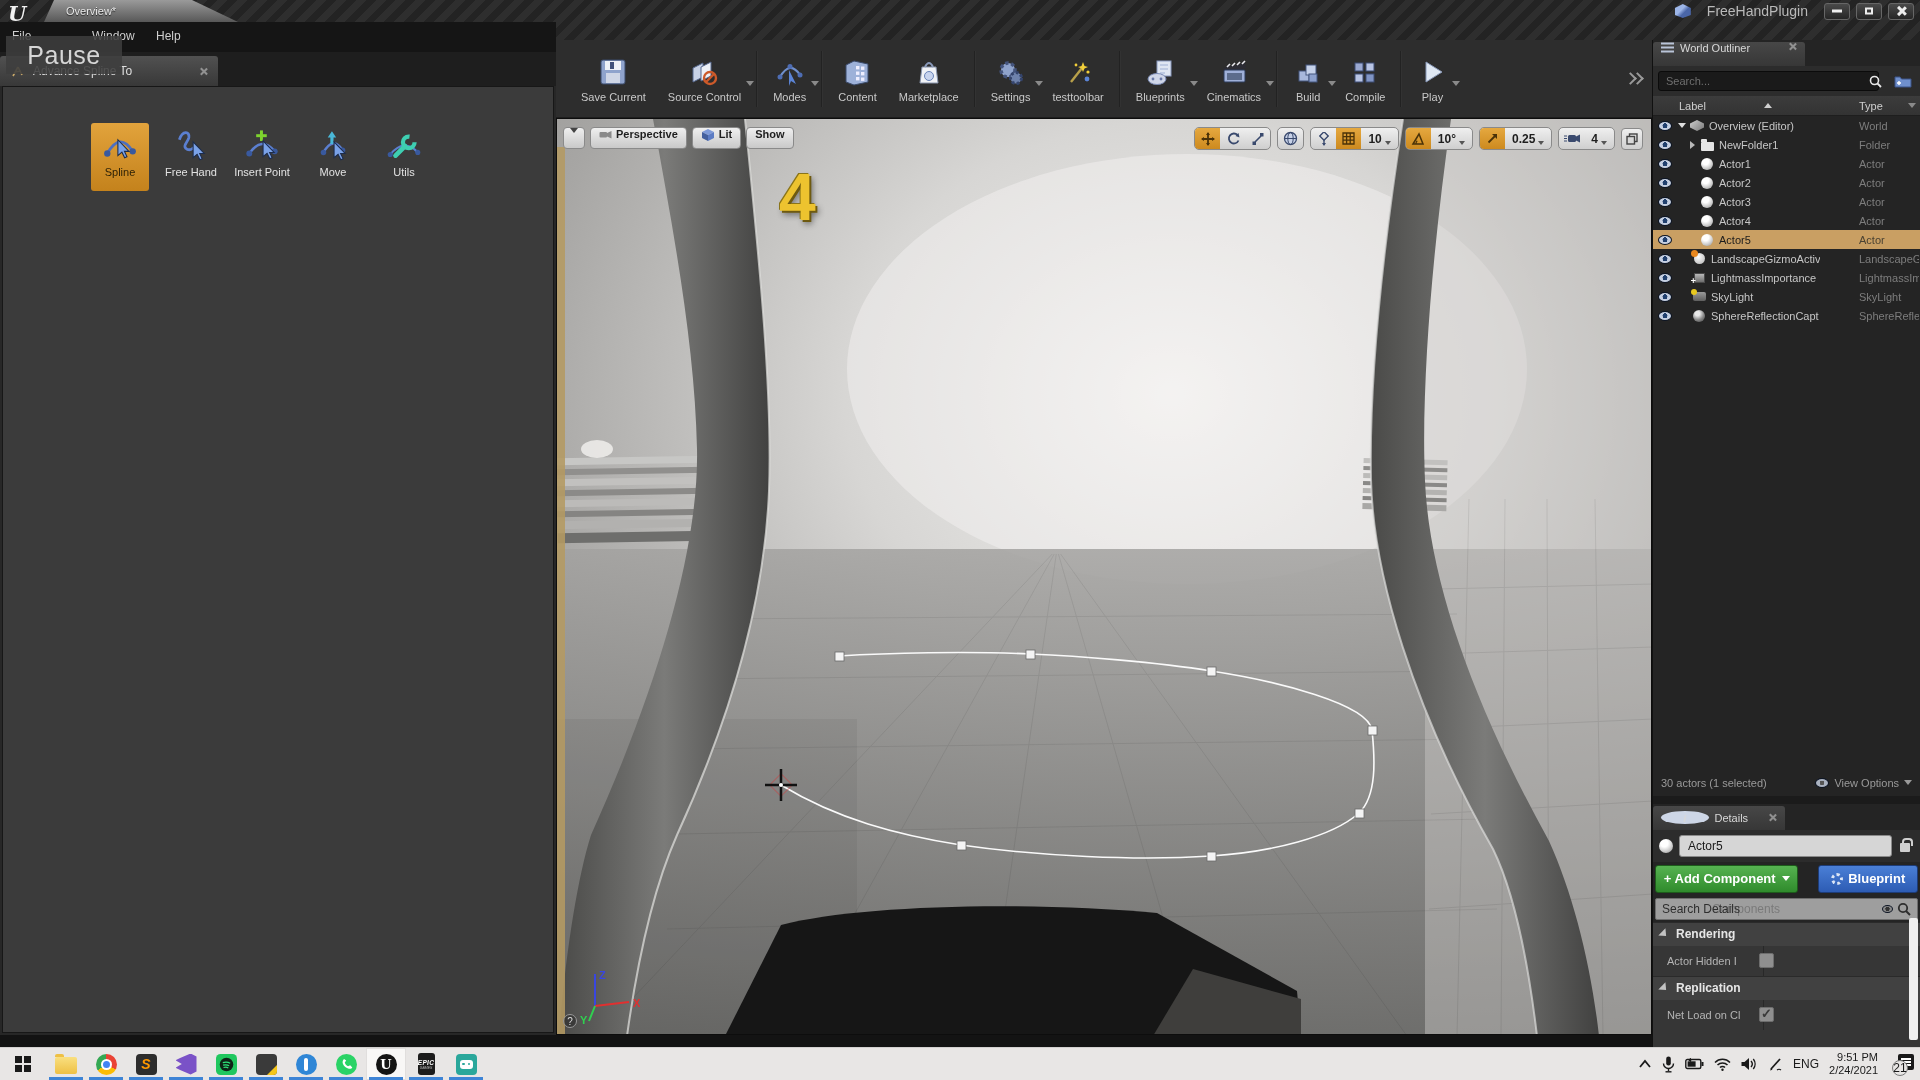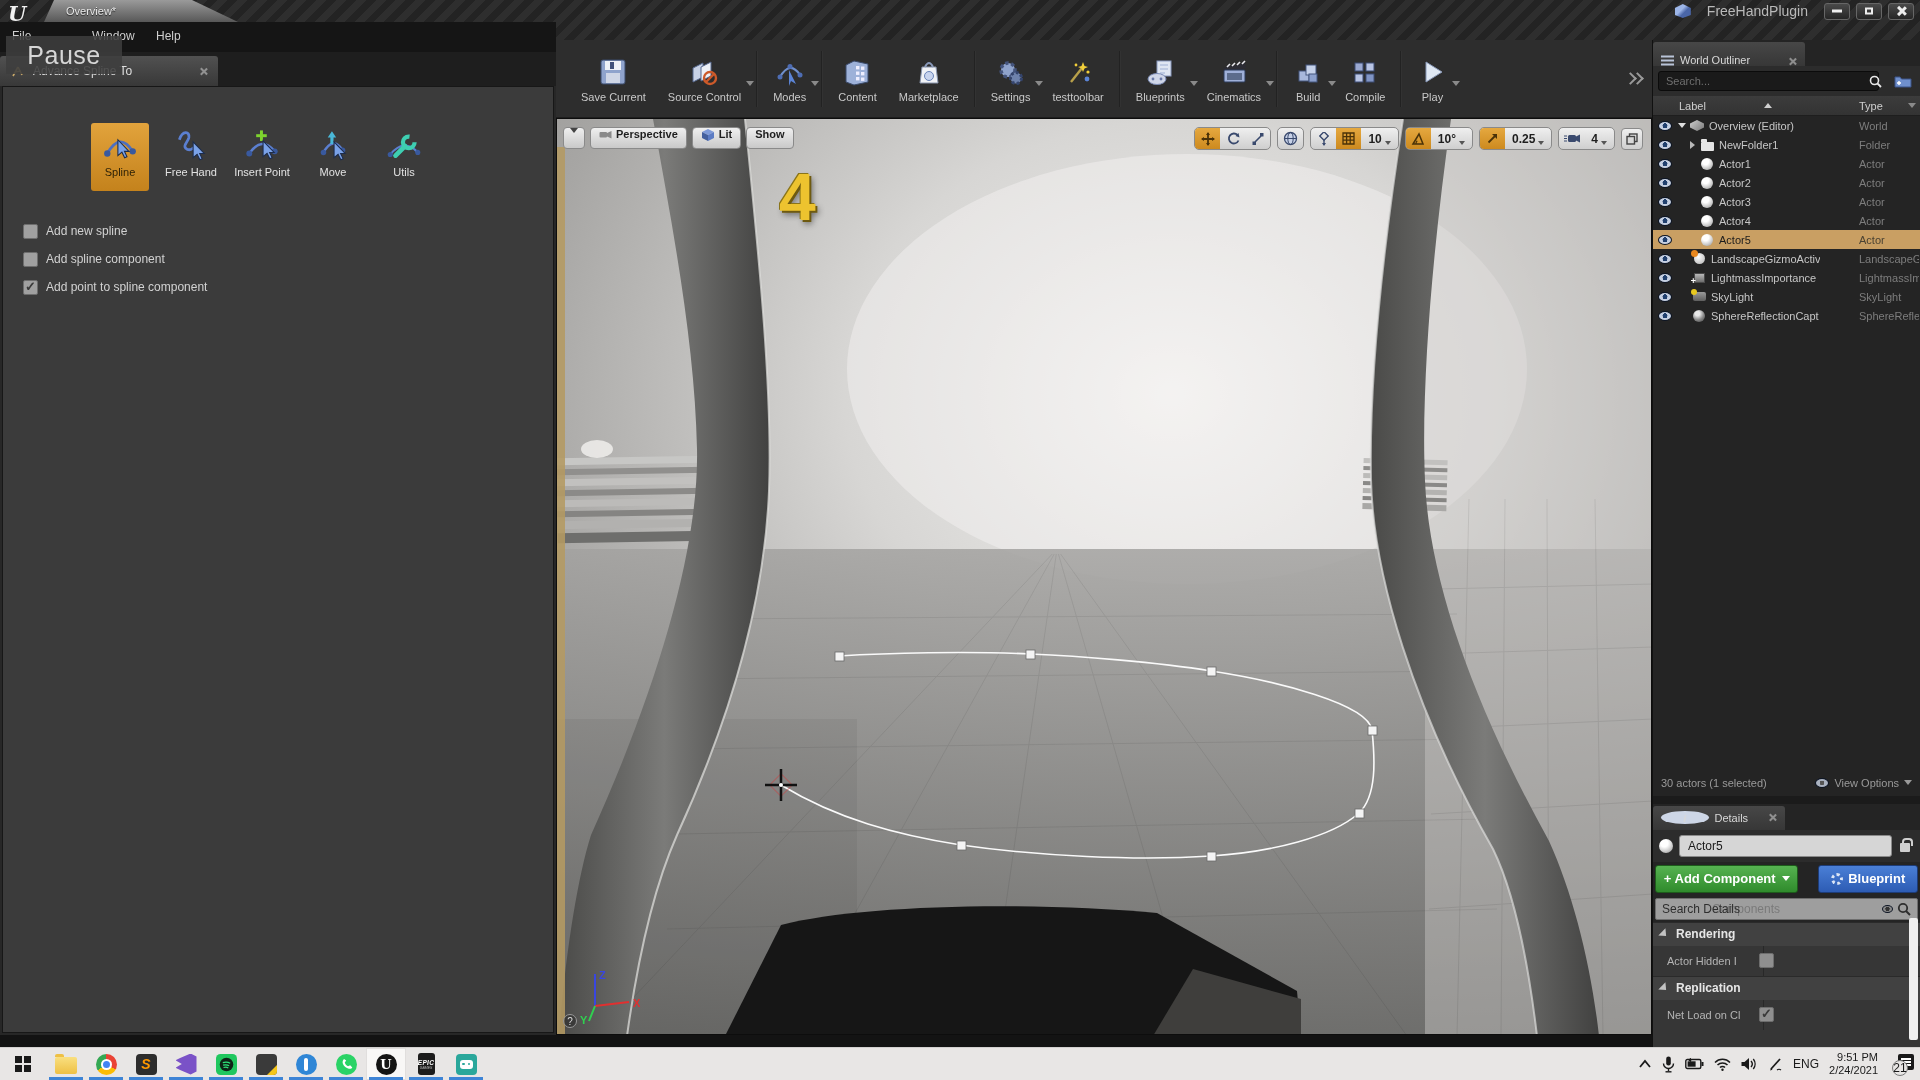--- a/index.html
+++ b/index.html
@@ -99,21 +99,21 @@
   .vp-help { position:absolute; left:6px; bottom:6px; width:14px; height:14px; border-radius:50%;
     background:rgba(40,40,40,.55); border:1px solid #999; color:#ddd; font-size:10px; display:flex;
     align-items:center; justify-content:center; }
   #bottomstrip { position:absolute; left:0; top:1035px; width:1652px; height:12px; background:#131313; }
 
   
   #right-panel { position:absolute; left:1652px; top:40px; width:268px; height:1007px; background:#242424;
     display:flex; flex-direction:column; border-left:1px solid #111; }
   .otabrow { height:26px; display:flex; align-items:flex-end; }
   .otab { width:152px; height:24px; background:linear-gradient(#474747,#373737); border-radius:3px 3px 0 0;
-    display:flex; align-items:flex-end; gap:6px; padding:0 8px; }
+    display:flex; align-items:flex-start; gap:6px; padding:0 8px; }
   .otab span { font-size:11px; color:#d8d8d8; flex:1; }
   .osearchrow { height:30px; background:#2c2c2c; display:flex; align-items:center; gap:12px; padding:0 5px; }
   .osearch { flex:1; height:20px; background:#1a1a1a; border:1px solid #0b0b0b; border-radius:3px;
     color:#bdbdbd; font-size:11px; padding:0 22px 0 7px; outline:none; }
   .osearch::placeholder { color:#6f6f6f; }
   .mag { position:absolute; } 
   .newfolder-btn { width:24px; height:20px; display:flex; align-items:center; justify-content:center; }
   .ohdr { height:20px; background:linear-gradient(#3c3c3c,#333); border-bottom:1px solid #1e1e1e;
     display:flex; align-items:center; position:relative; }
   .ohdr .hl { font-size:11px; color:#cfcfcf; margin-left:26px; }
@@ -308,34 +308,20 @@
         </div>
         <div class="tool">
           <svg width="36" height="36" viewBox="0 0 34 34">
             <path d="M4 26 Q17 10 30 24" fill="none" stroke="#5b7fd0" stroke-width="2"></path>
             <circle cx="4" cy="26" r="2.4" fill="#39599e"></circle>
               <circle cx="30" cy="24" r="2.4" fill="#39599e"></circle>
             <path d="M9 27 L18 18" stroke="#3ecfb2" stroke-width="4.5" stroke-linecap="round"></path>
             <circle cx="21.5" cy="14.5" r="5.5" fill="none" stroke="#3ecfb2" stroke-width="4" stroke-dasharray="26 9"></circle>
           </svg>
           <span class="tlabel">Utils</span>
-        </div>
-      </div>
-      <div class="opts">
-        <div class="opt">
-          <span class="chk"></span>
-          <span>Add new spline</span>
-        </div>
-        <div class="opt">
-          <span class="chk"></span>
-          <span>Add spline component</span>
-        </div>
-        <div class="opt">
-          <span class="chk on"></span>
-          <span>Add point to spline component</span>
         </div>
       </div>
     </div>
   </div>
 
   <div id="toolbar">
     <div class="titem">
       <span class="ic">
           <svg width="30" height="30" viewBox="0 0 30 30">
         <rect x="3" y="3" width="24" height="24" rx="2" fill="#8fa3cc" stroke="#3a4a6a"></rect>

